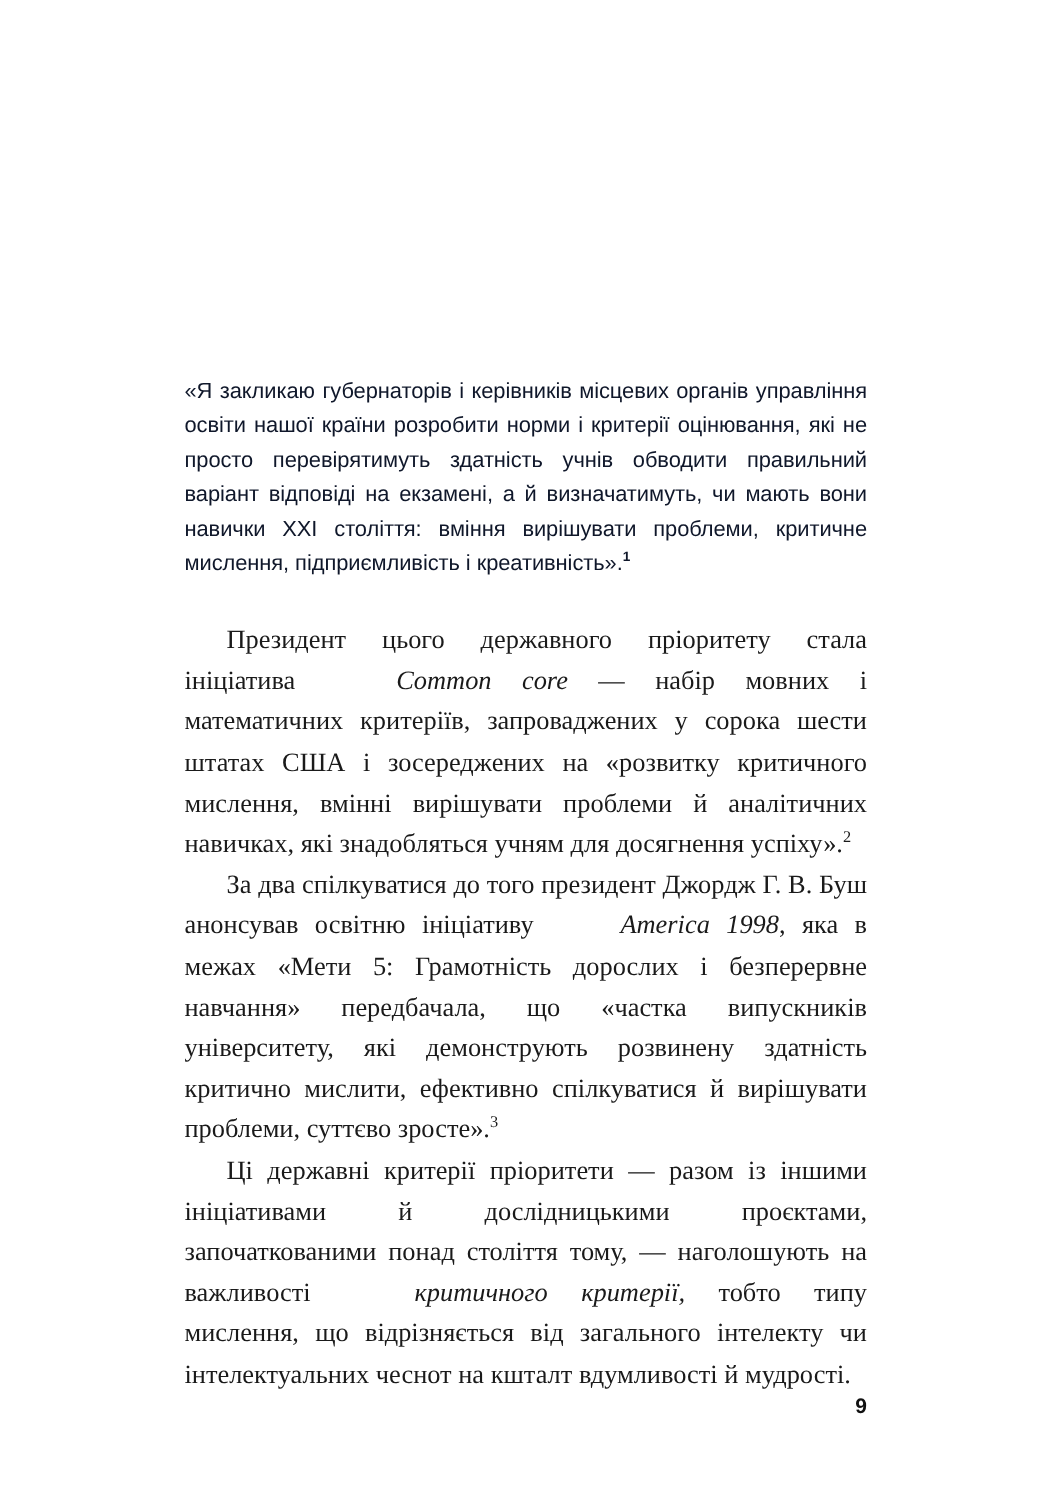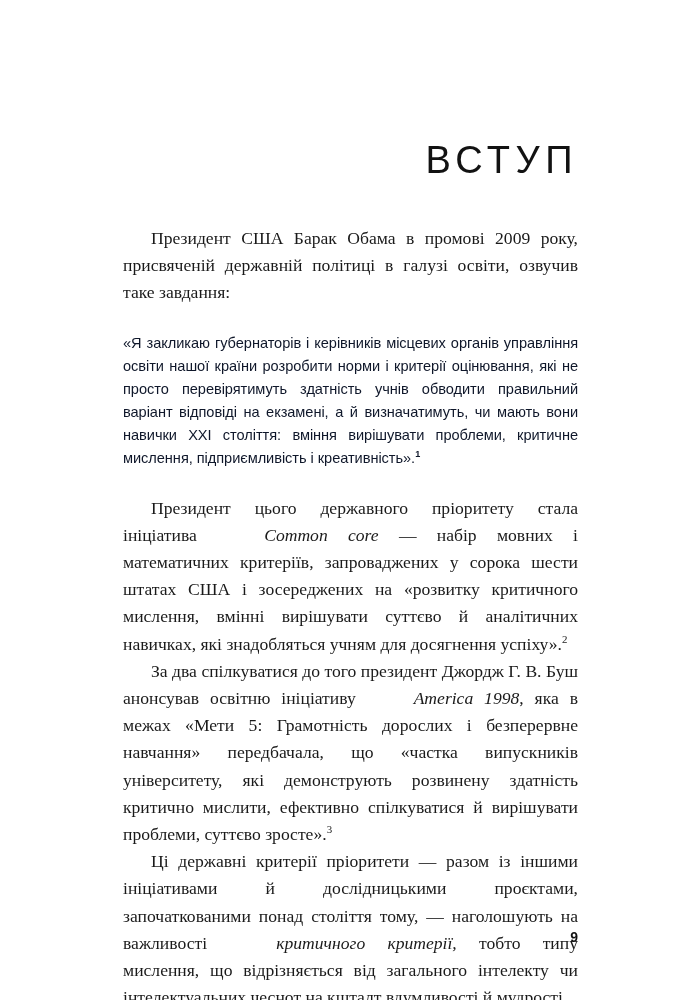--- a/index.html
+++ b/index.html
@@ -104,32 +104,30 @@
     font-size: 14px;
     line-height: 18px;
     color: #111111;
   }
 </style>
 </head>
 <body>
 
 <div class="page">
 
-  <h1 class="chapter-title">ВСТУП</h1>
 
   <div class="content">
 
-    <p class="body-par">Президент США Барак Обама в промові 2009 року, присвяченій державній політиці в галузі освіти, озвучив таке завдання:</p>
 
     <p class="quote-block">
       <span>«Я закликаю губернаторів і керівників місцевих органів управління освіти нашої країни розробити норми і критерії оцінювання, які не просто перевірятимуть здатність учнів обводити правильний варіант відповіді на екзамені, а й визначатимуть, чи мають вони навички XXI століття: вміння вирішувати проблеми, критичне мислення, підприємливість і креативність».</span><sup>1</sup>
     </p>
 
     <p class="body-par">
-      <span>Президент цього державного пріоритету стала ініціатива </span><i>Common core</i><span> — набір мовних і математичних критеріїв, запроваджених у сорока шести штатах США і зосереджених на «розвитку критичного мислення, вмінні вирішувати суттєво й аналітичних навичках, які знадобляться учням для досягнення успіху».</span><sup>2</sup>
+      <span>Президент цього державного пріоритету стала ініціатива </span><i>Common core</i><span> — набір мовних і математичних критеріїв, запроваджених у сорока шести штатах США і зосереджених на «розвитку критичного мислення, вмінні вирішувати проблеми й аналітичних навичках, які знадобляться учням для досягнення успіху».</span><sup>2</sup>
     </p>
 
     <p class="body-par">
       <span>За два спілкуватися до того президент Джордж Г. В. Буш анонсував освітню ініціативу </span><i>America 1998</i><span>, яка в межах «Мети 5: Грамотність дорослих і безперервне навчання» передбачала, що «частка випускників університету, які демонструють розвинену здатність критично мислити, ефективно спілкуватися й вирішувати проблеми, суттєво зросте».</span><sup>3</sup>
     </p>
 
     <p class="body-par">
       <span>Ці державні критерії пріоритети — разом із іншими ініціативами й дослідницькими проєктами, започаткованими понад століття тому, — наголошують на важливості </span><i>критичного критерії,</i><span> тобто типу мислення, що відрізняється від загального інтелекту чи інтелектуальних чеснот на кшталт вдумливості й мудрості.</span>
     </p>
 

